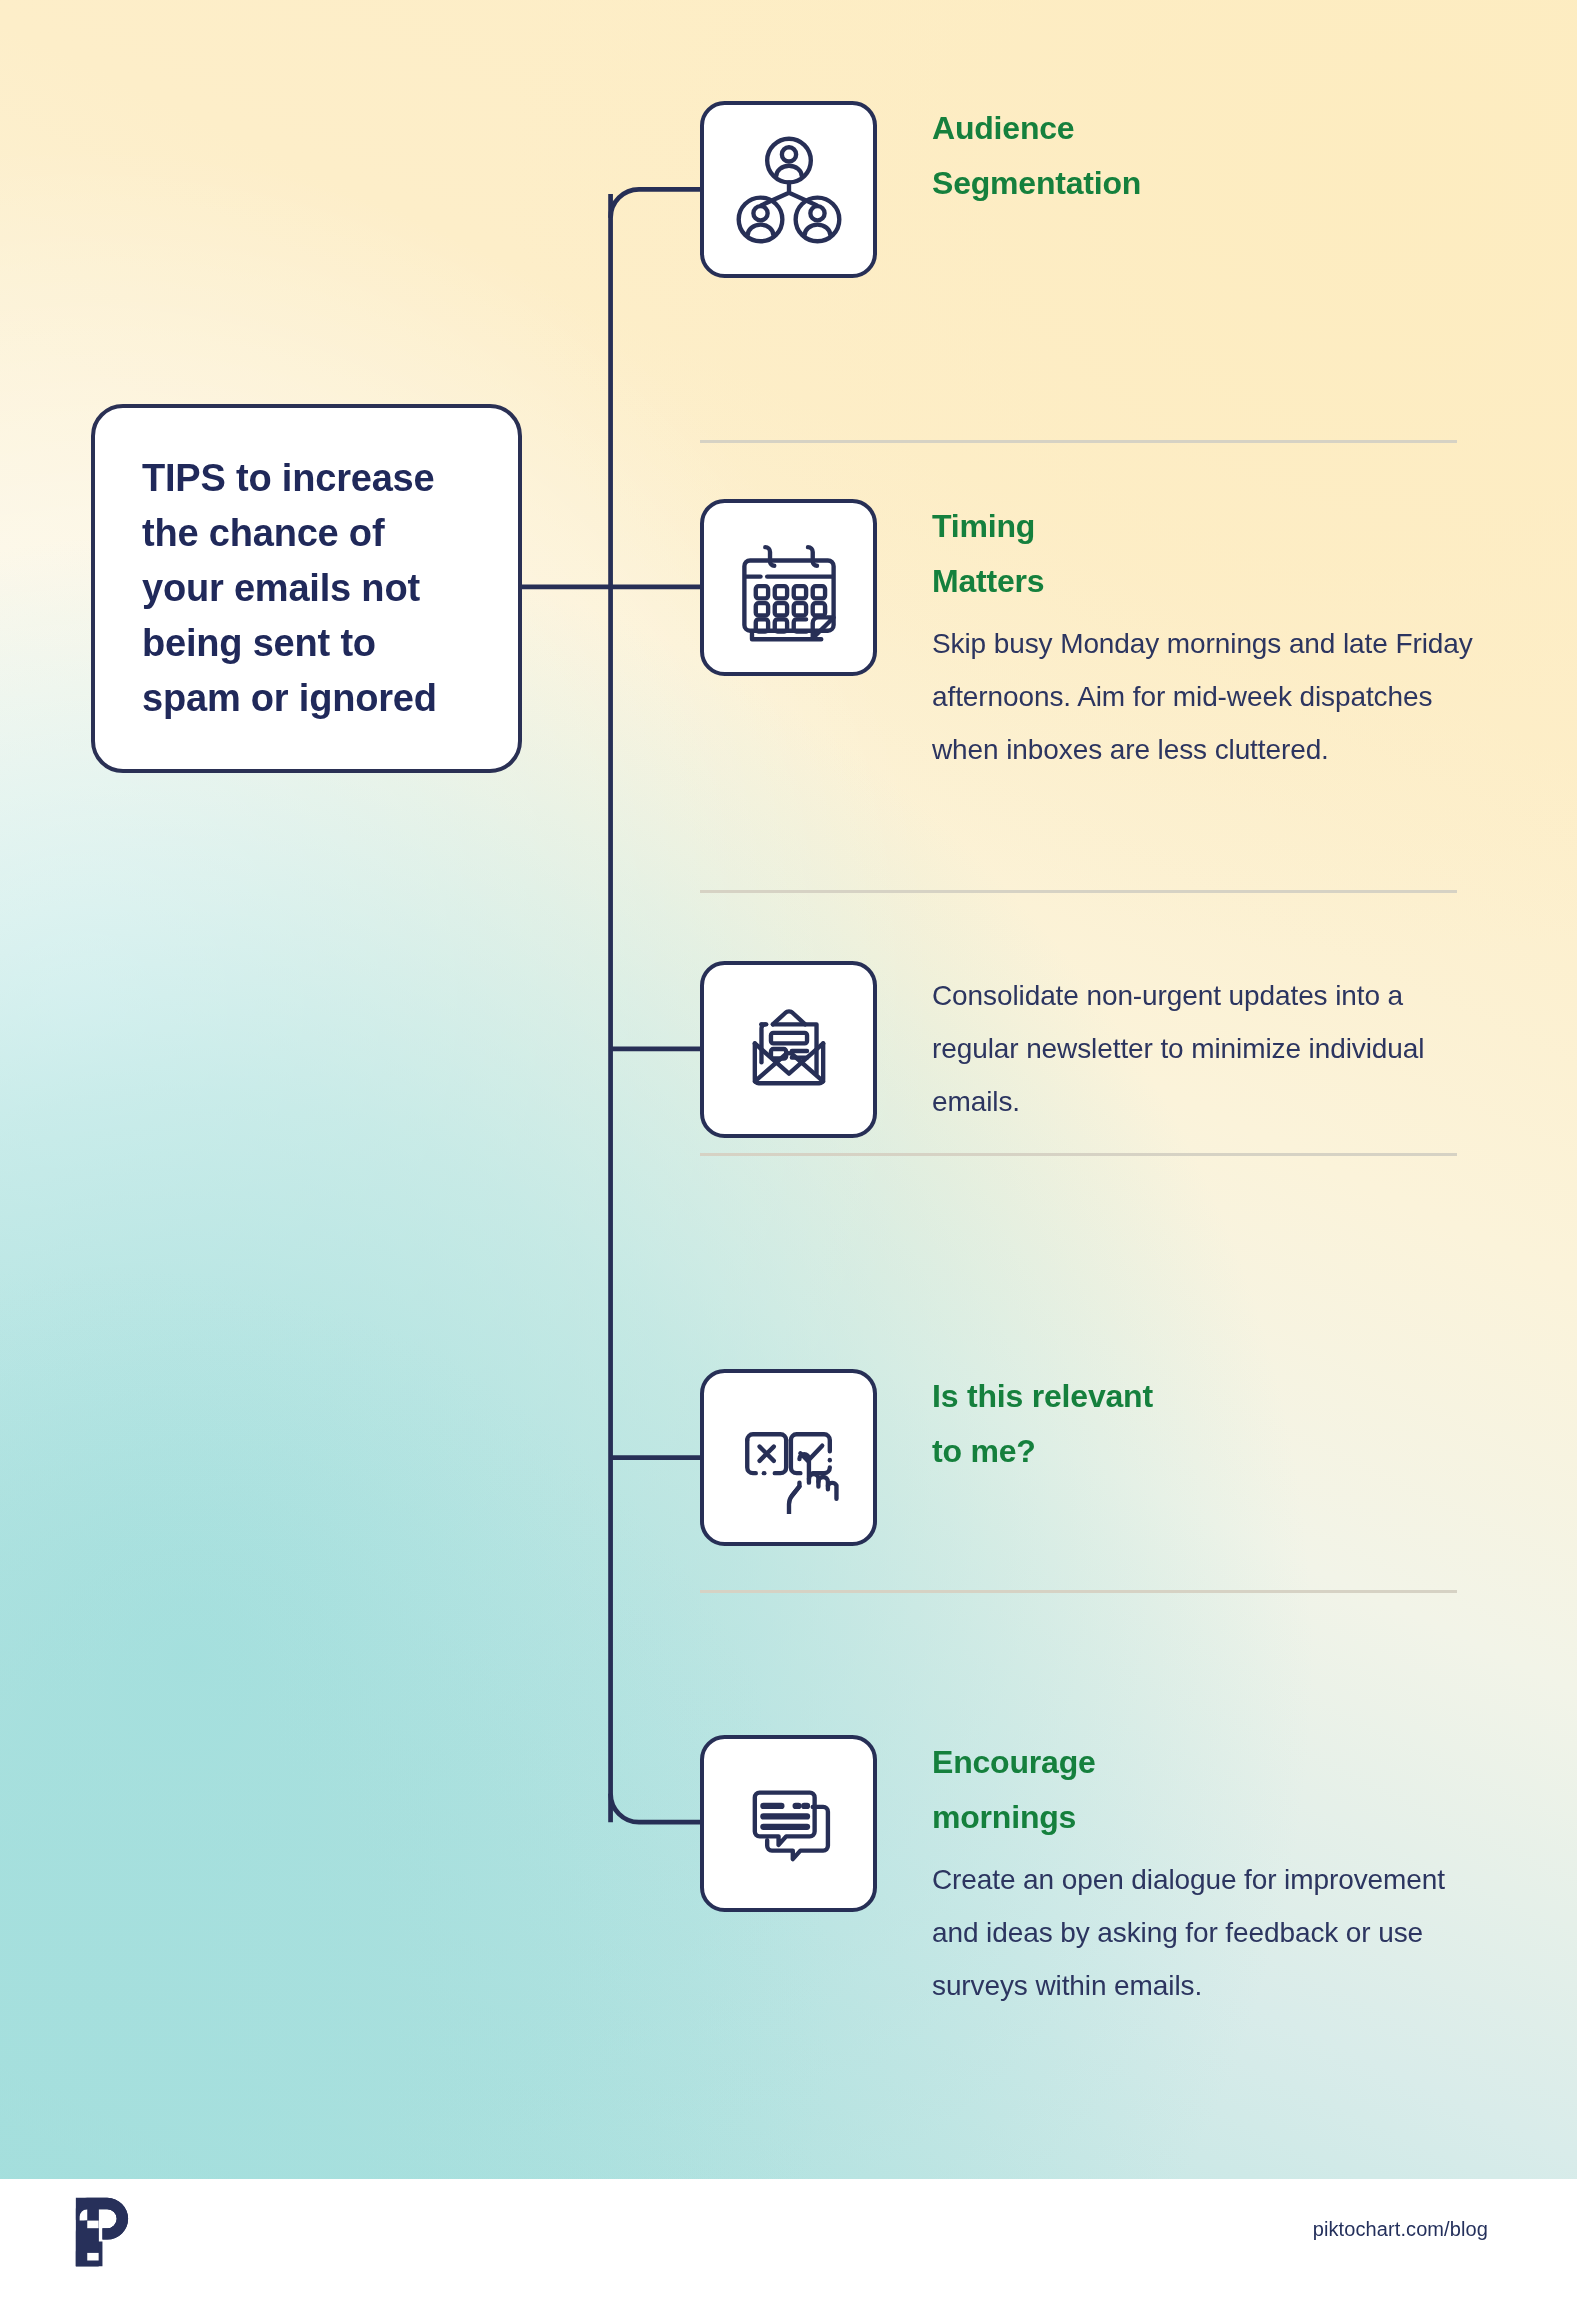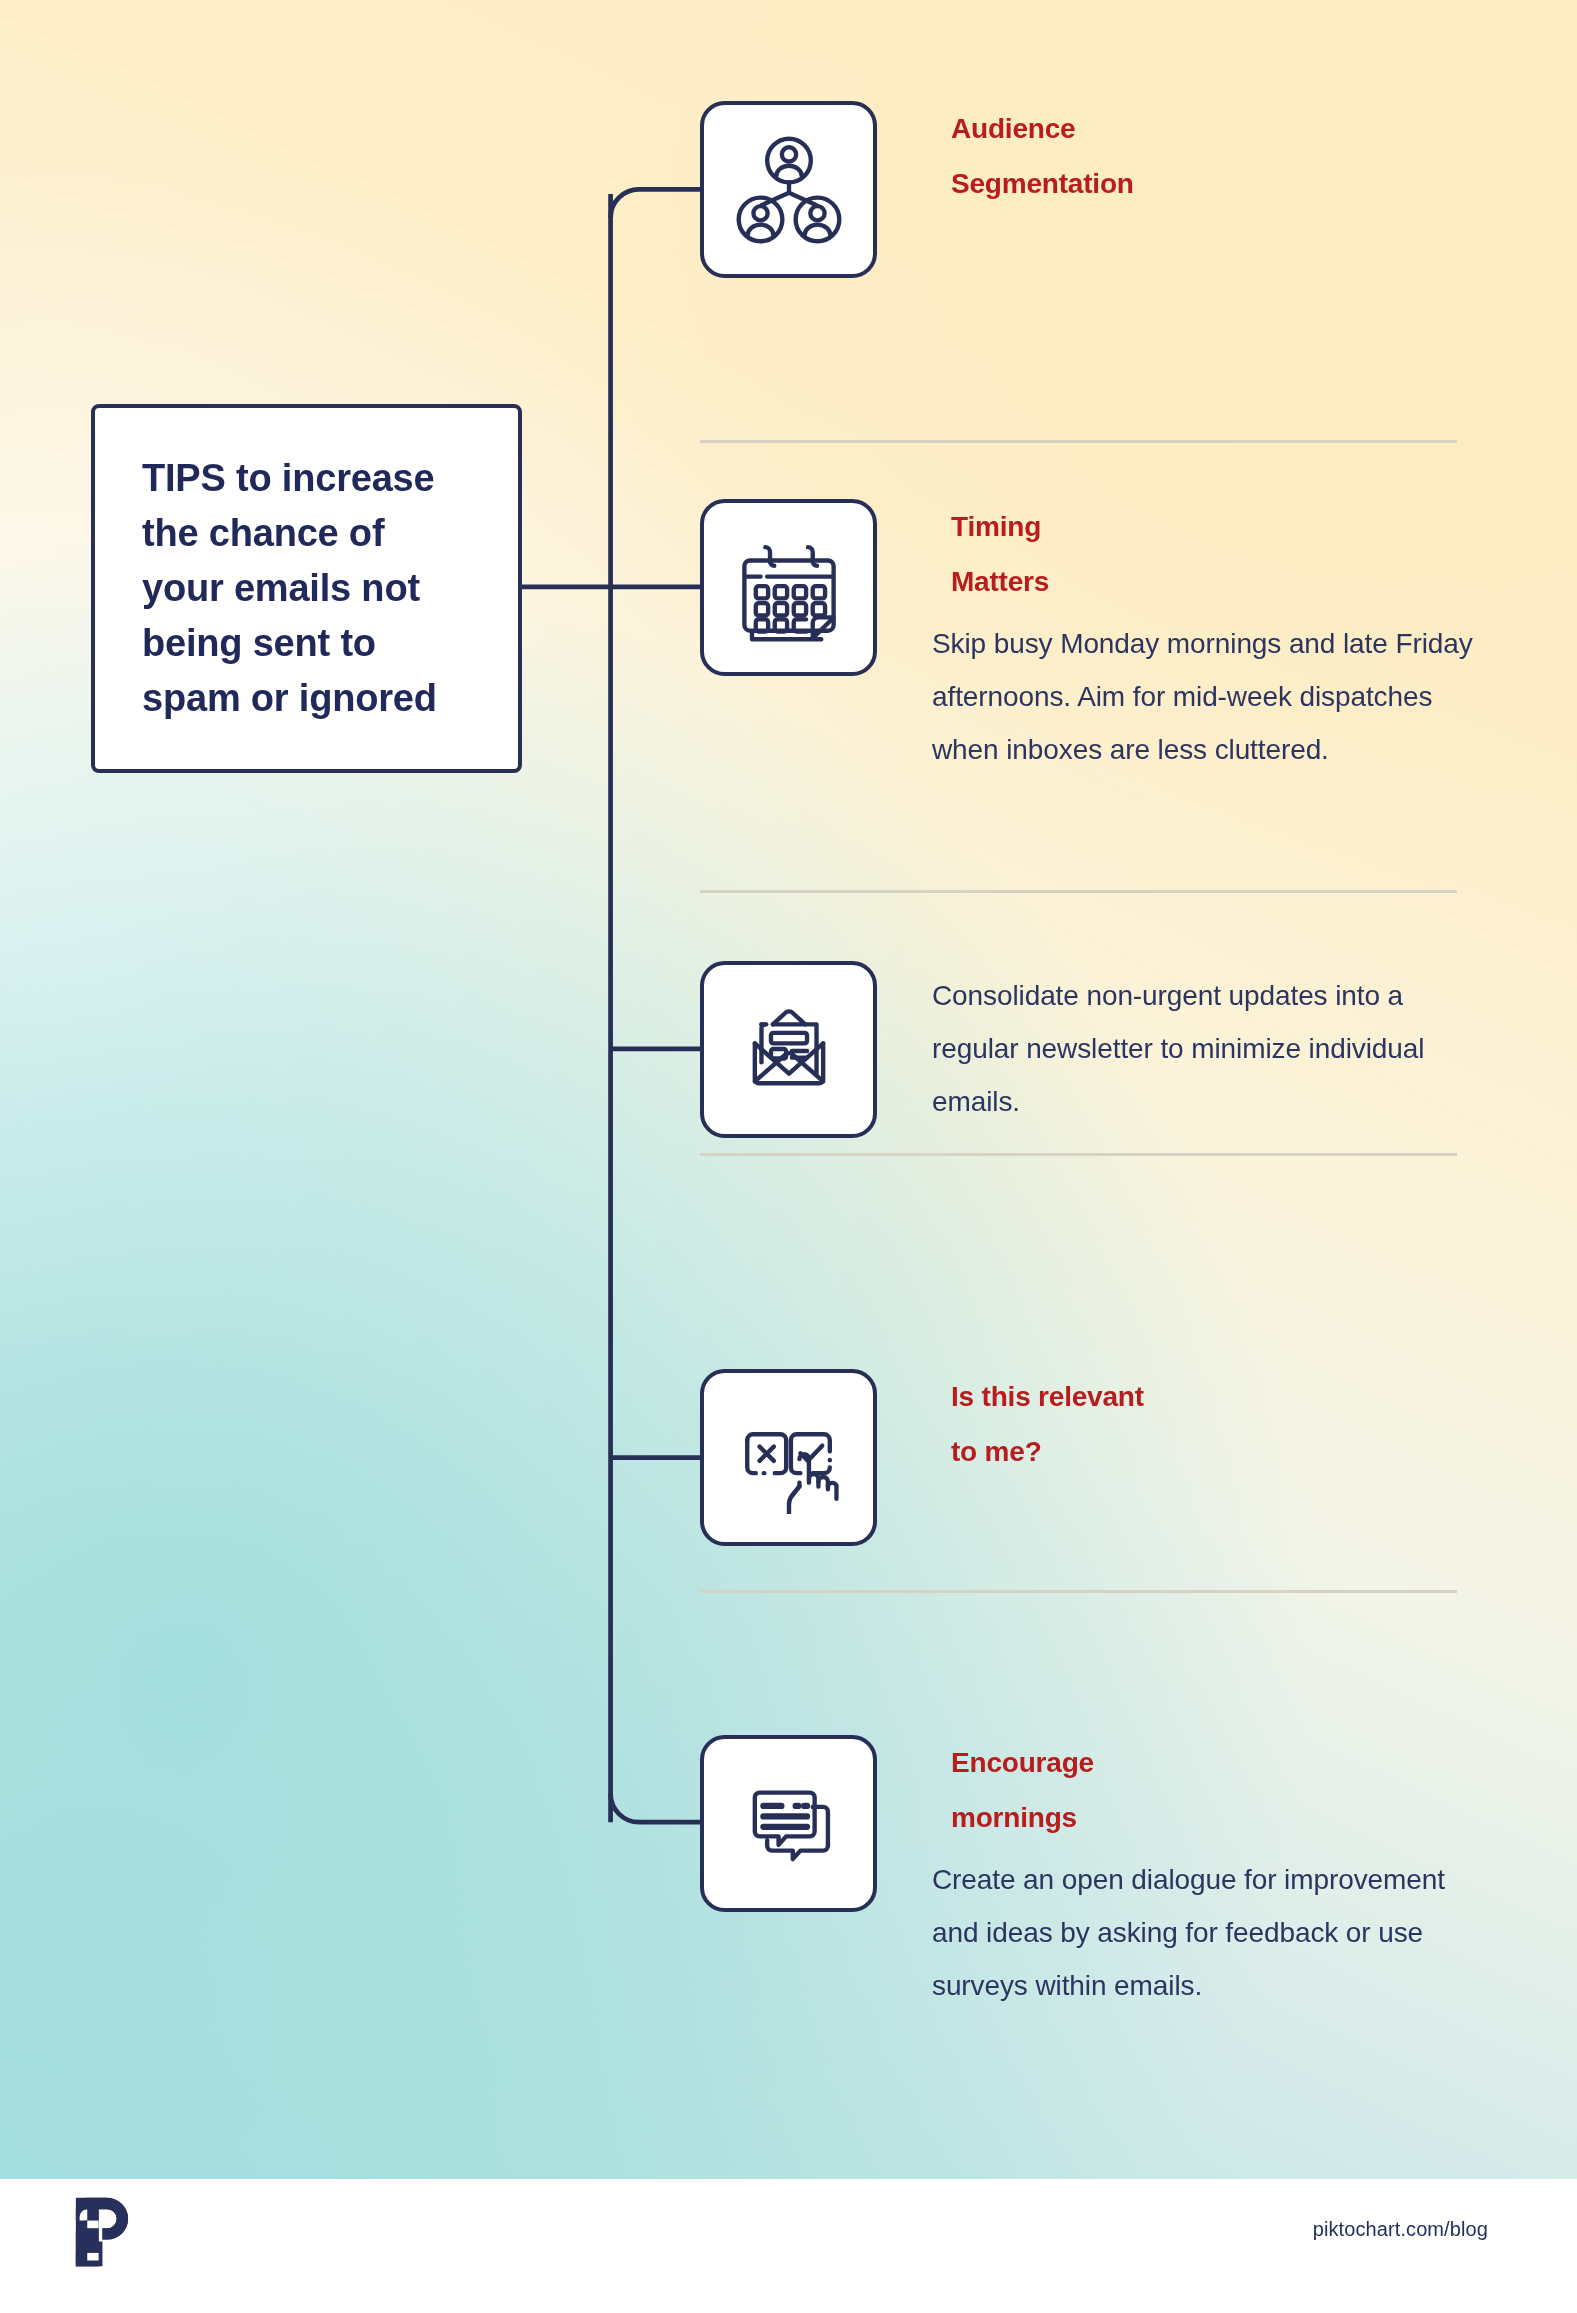--- a/index.html
+++ b/index.html
@@ -71,21 +71,21 @@
 
   
   #title-box {
     position:absolute;
     left:91px;
     top:404px;
     width:431px;
     height:369px;
     background:#ffffff;
     border:4.7px solid #2a3054;
-    border-radius:8px;
+    border-radius:32px;
     display:flex;
     align-items:center;
     padding:0 47px;
   }
   #title-text {
     font-size:38px;
     line-height:55px;
     font-weight:bold;
     color:#20295a;
     letter-spacing:-0.2px;
@@ -120,26 +120,25 @@
   }
   .icon-box svg { display:block; }
 
   .item-text {
     position:absolute;
     left:232px;
     top:0;
     width:549px;
   }
   .item-title {
-    font-size:28px;
+    font-size:32px;
     line-height:55px;
     font-weight:bold;
-    color:#b91c1c;
+    color:#15803d;
     letter-spacing:-0.2px;
-    margin-left:19px;
   }
   .item-desc {
     font-size:28px;
     line-height:53px;
     color:#2c3560;
     letter-spacing:-0.1px;
     margin-top:7.6px;
   }
 
   .separator {

